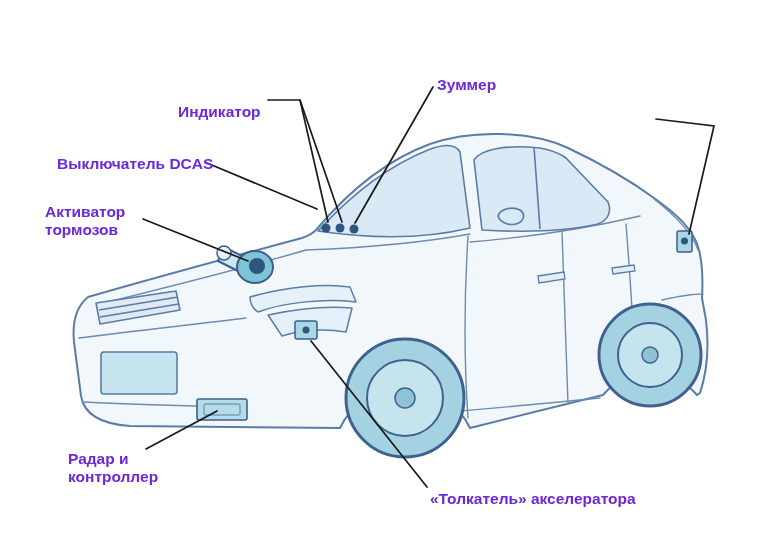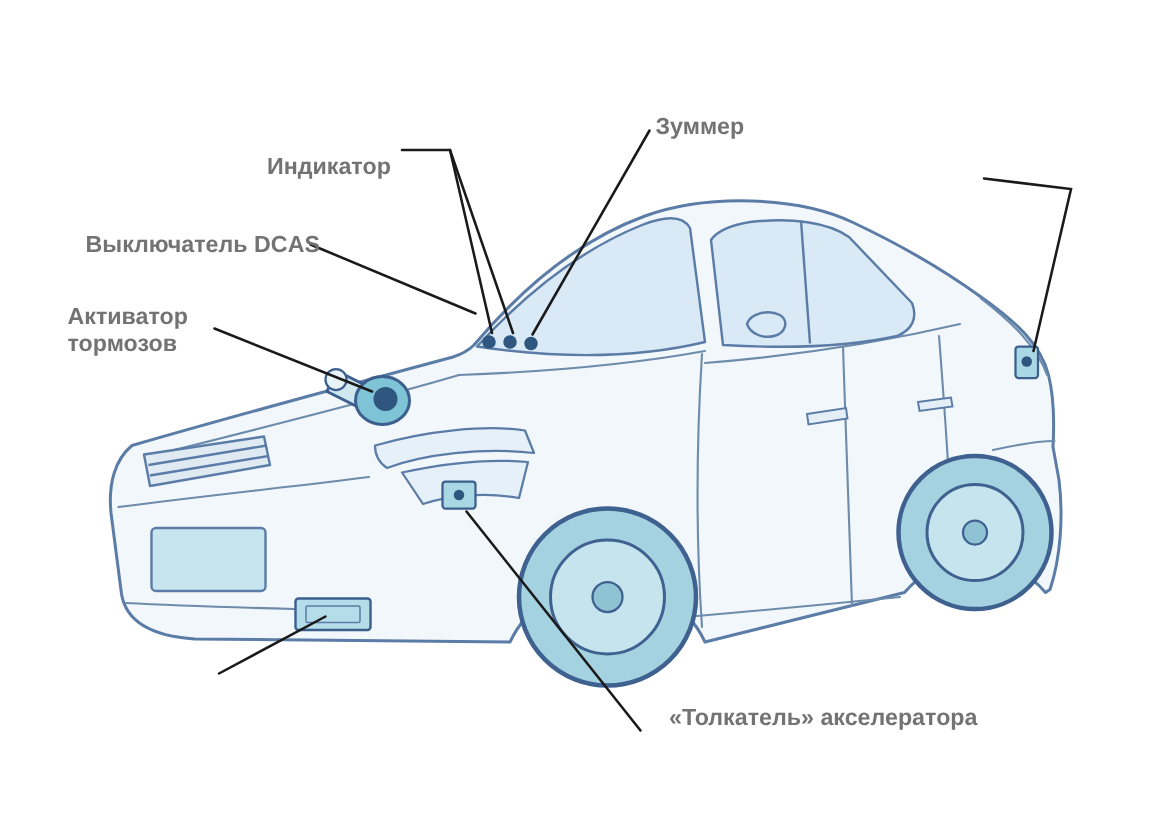--- a/index.html
+++ b/index.html
@@ -9,21 +9,21 @@
     background:#ffffff;
     overflow:hidden;
     font-family:"Liberation Sans","DejaVu Sans",sans-serif;
   }
   .stage svg{position:absolute;left:0;top:0;}
   .callout{
     position:absolute;
     font-weight:bold;
     font-size:15.5px;
     line-height:1.15;
-    color:#737373;
+    color:#6d28d9;
     white-space:normal;
   }
   .nowrap{white-space:nowrap;}
 </style>
 </head>
 <body>
 
 <div class="stage">
 
   <svg width="780" height="549" viewBox="0 0 780 549">
@@ -160,16 +160,17 @@
 
   <div class="callout nowrap" style="left:178px;top:103px;">Индикатор</div>
 
   <div class="callout nowrap" style="left:437px;top:76px;">Зуммер</div>
 
 
   <div class="callout" style="left:45px;top:203px;width:100px;">Активатор тормозов</div>
 
   <div class="callout nowrap" style="left:57px;top:155px;">Выключатель DCAS</div>
 
+  <div class="callout" style="left:68px;top:450px;width:110px;">Радар и контроллер</div>
 
-  <div class="callout nowrap" style="left:430px;top:470px;margin-left:16px;">«Толкатель» акселератора</div>
+  <div class="callout nowrap" style="left:430px;top:490px;">«Толкатель» акселератора</div>
 
 </div>
 
 </body></html>

